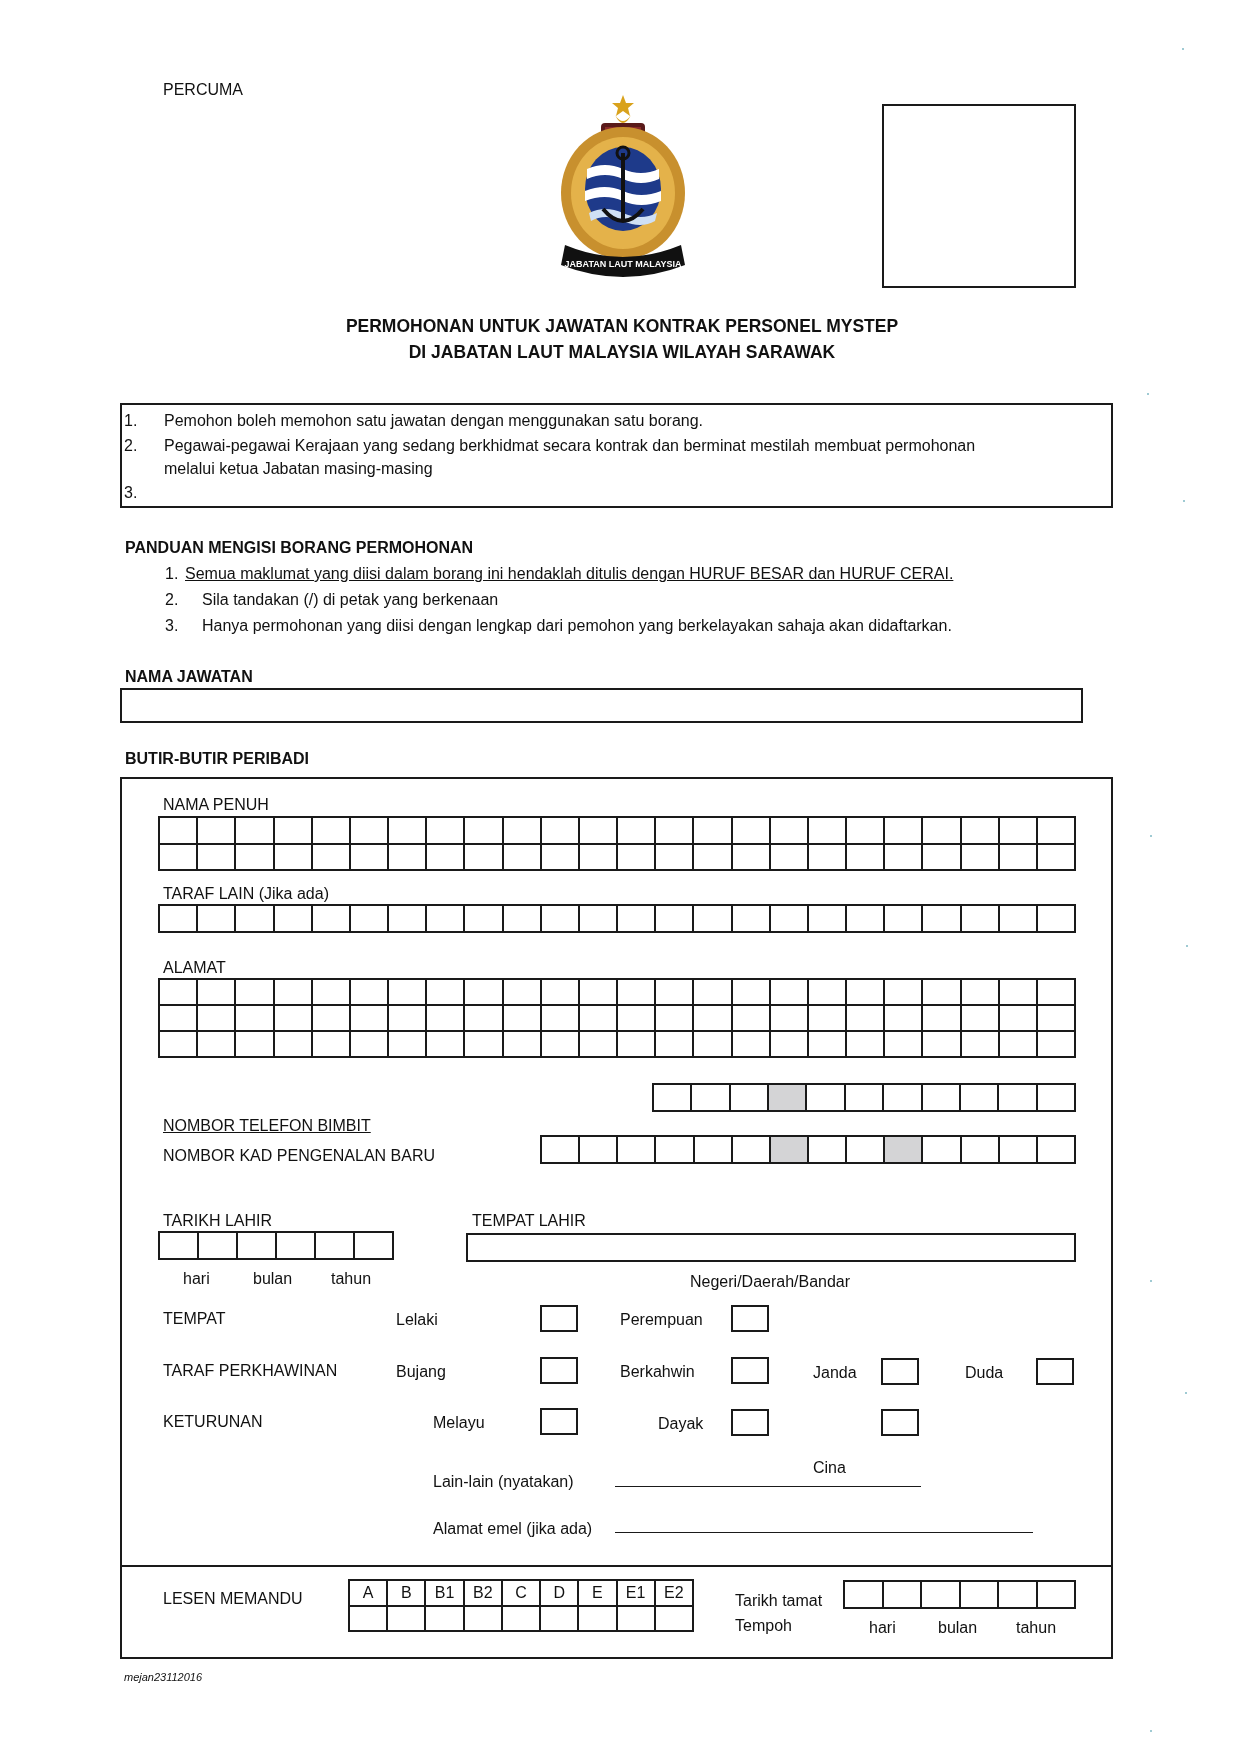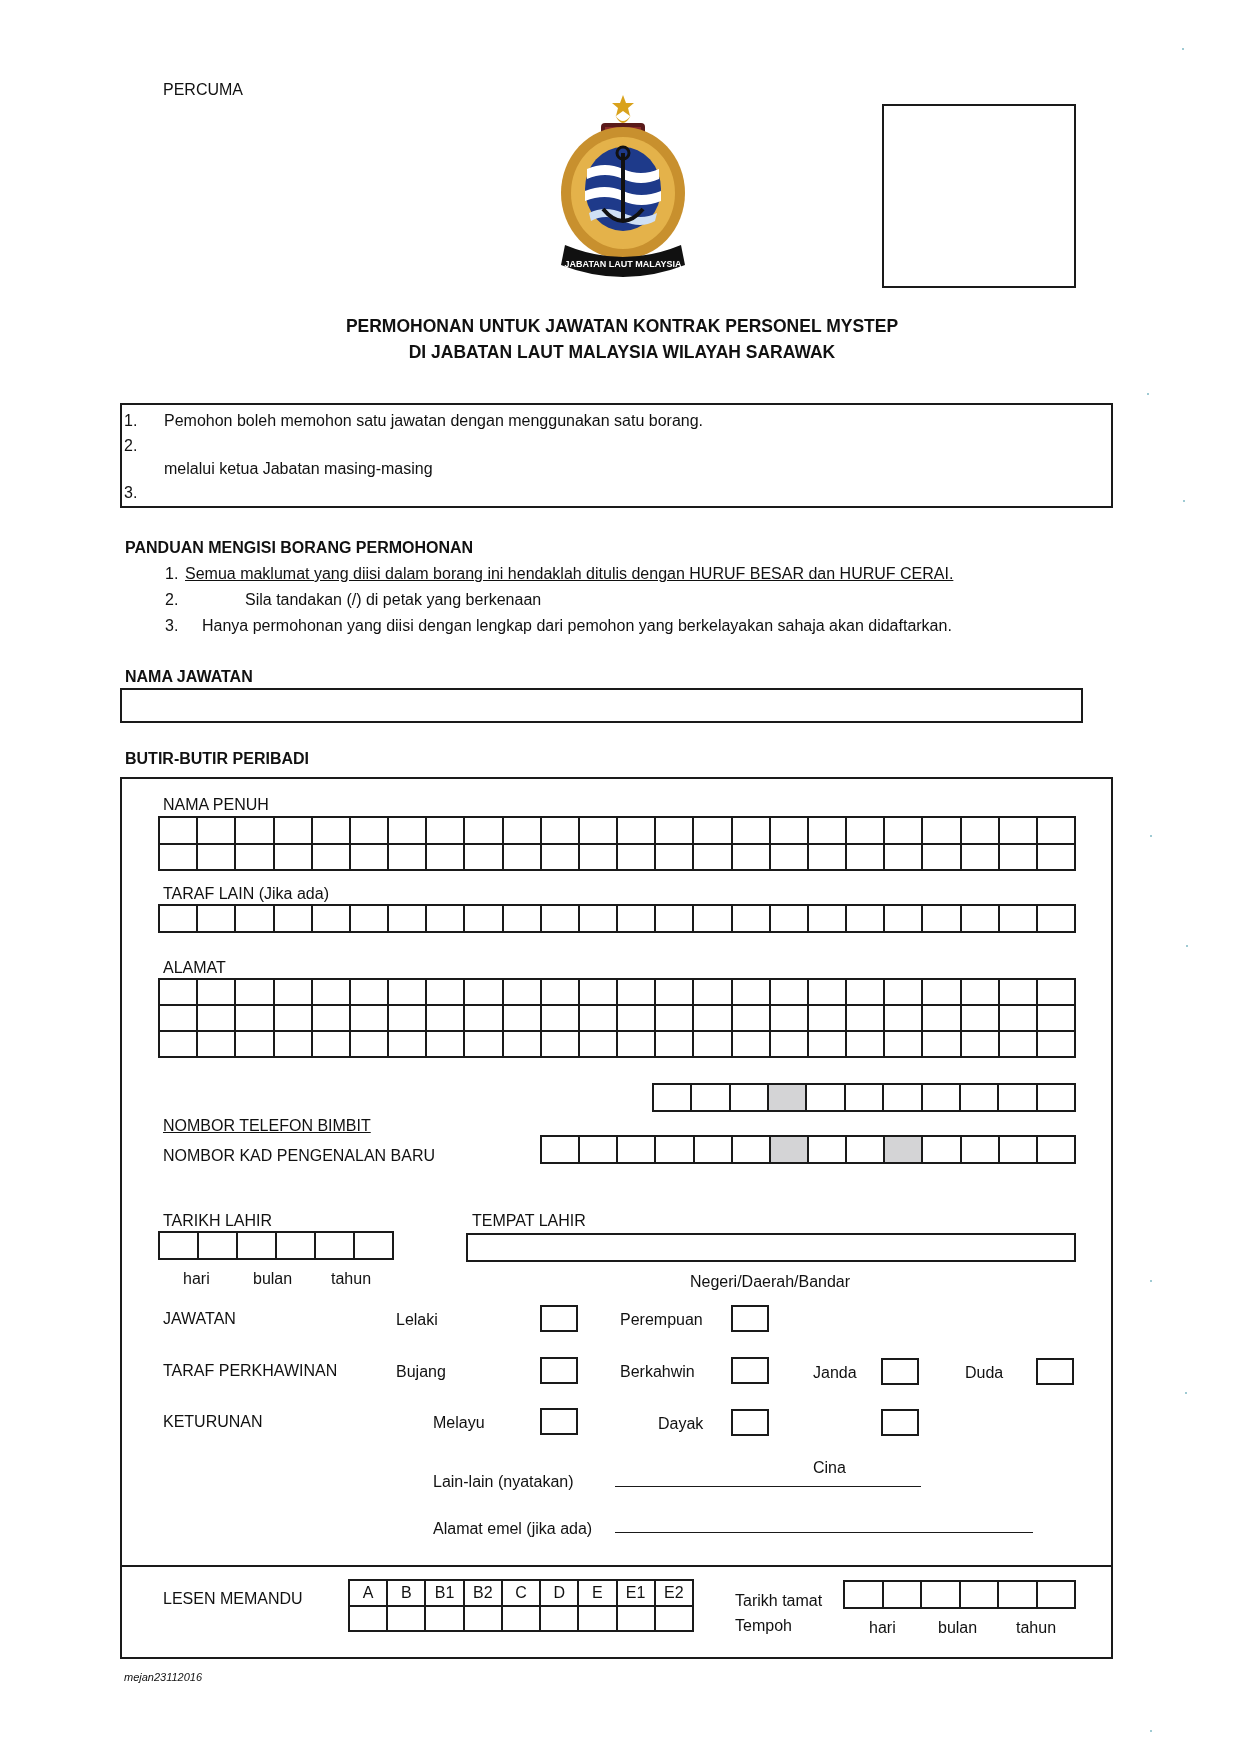--- a/index.html
+++ b/index.html
@@ -43,29 +43,30 @@
 
 <div class="box" style="left:882px;top:104px;width:194px;height:184px;"></div>
 
 <div class="title" style="top:316px;">PERMOHONAN UNTUK JAWATAN KONTRAK PERSONEL MYSTEP</div>
 <div class="title" style="top:342px;">DI JABATAN LAUT MALAYSIA WILAYAH SARAWAK</div>
 
 <div class="box" style="left:120px;top:403px;width:993px;height:105px;">
   <div class="t" style="left:2px;top:8px;">1.</div>
   <div class="t" style="left:42px;top:8px;">Pemohon boleh memohon satu jawatan dengan menggunakan satu borang.</div>
   <div class="t" style="left:2px;top:33px;">2.</div>
+  <div class="t" style="left:42px;top:33px;">Pegawai-pegawai Kerajaan yang sedang berkhidmat secara kontrak dan berminat mestilah membuat permohonan</div>
   <div class="t" style="left:42px;top:56px;">melalui ketua Jabatan masing-masing</div>
   <div class="t" style="left:2px;top:80px;">3.</div>
 </div>
 
 <div class="t b" style="left:125px;top:540px;">PANDUAN MENGISI BORANG PERMOHONAN</div>
 <div class="t" style="left:165px;top:566px;">1.</div>
 <div class="t" style="left:185px;top:566px;text-decoration:underline;">Semua maklumat yang diisi dalam borang ini hendaklah ditulis dengan HURUF BESAR dan HURUF CERAI.</div>
 <div class="t" style="left:165px;top:592px;">2.</div>
-<div class="t" style="left:202px;top:592px;margin-left:43px;">Sila tandakan (/) di petak yang berkenaan</div>
+<div class="t" style="left:202px;top:592px;">Sila tandakan (/) di petak yang berkenaan</div>
 <div class="t" style="left:165px;top:618px;">3.</div>
 <div class="t" style="left:202px;top:618px;">Hanya permohonan yang diisi dengan lengkap dari pemohon yang berkelayakan sahaja akan didaftarkan.</div>
 
 <div class="t b" style="left:125px;top:669px;">NAMA JAWATAN</div>
 <div class="box" style="left:120px;top:688px;width:963px;height:35px;"></div>
 
 <div class="t b" style="left:125px;top:751px;">BUTIR-BUTIR PERIBADI</div>
 
 <div class="box" style="left:120px;top:777px;width:993px;height:882px;"></div>
 
@@ -268,21 +269,21 @@
     <div class="cell"></div>
   </div>
 <div class="t" style="left:183px;top:1271px;">hari</div>
 <div class="t" style="left:253px;top:1271px;">bulan</div>
 <div class="t" style="left:331px;top:1271px;">tahun</div>
 
 <div class="t" style="left:472px;top:1213px;">TEMPAT LAHIR</div>
 <div class="box" style="left:466px;top:1233px;width:610px;height:29px;"></div>
 <div class="t" style="left:690px;top:1274px;">Negeri/Daerah/Bandar</div>
 
-<div class="t" style="left:163px;top:1311px;">JAWATAN</div>
+<div class="t" style="left:163px;top:1311px;">TEMPAT</div>
 <div class="t" style="left:396px;top:1312px;">Lelaki</div>
 <div class="chk" style="left:540px;top:1305px;"></div>
 <div class="t" style="left:620px;top:1312px;">Perempuan</div>
 <div class="chk" style="left:731px;top:1305px;"></div>
 
 <div class="t" style="left:163px;top:1363px;">TARAF PERKHAWINAN</div>
 <div class="t" style="left:396px;top:1364px;">Bujang</div>
 <div class="chk" style="left:540px;top:1357px;"></div>
 <div class="t" style="left:620px;top:1364px;">Berkahwin</div>
 <div class="chk" style="left:731px;top:1357px;"></div>

